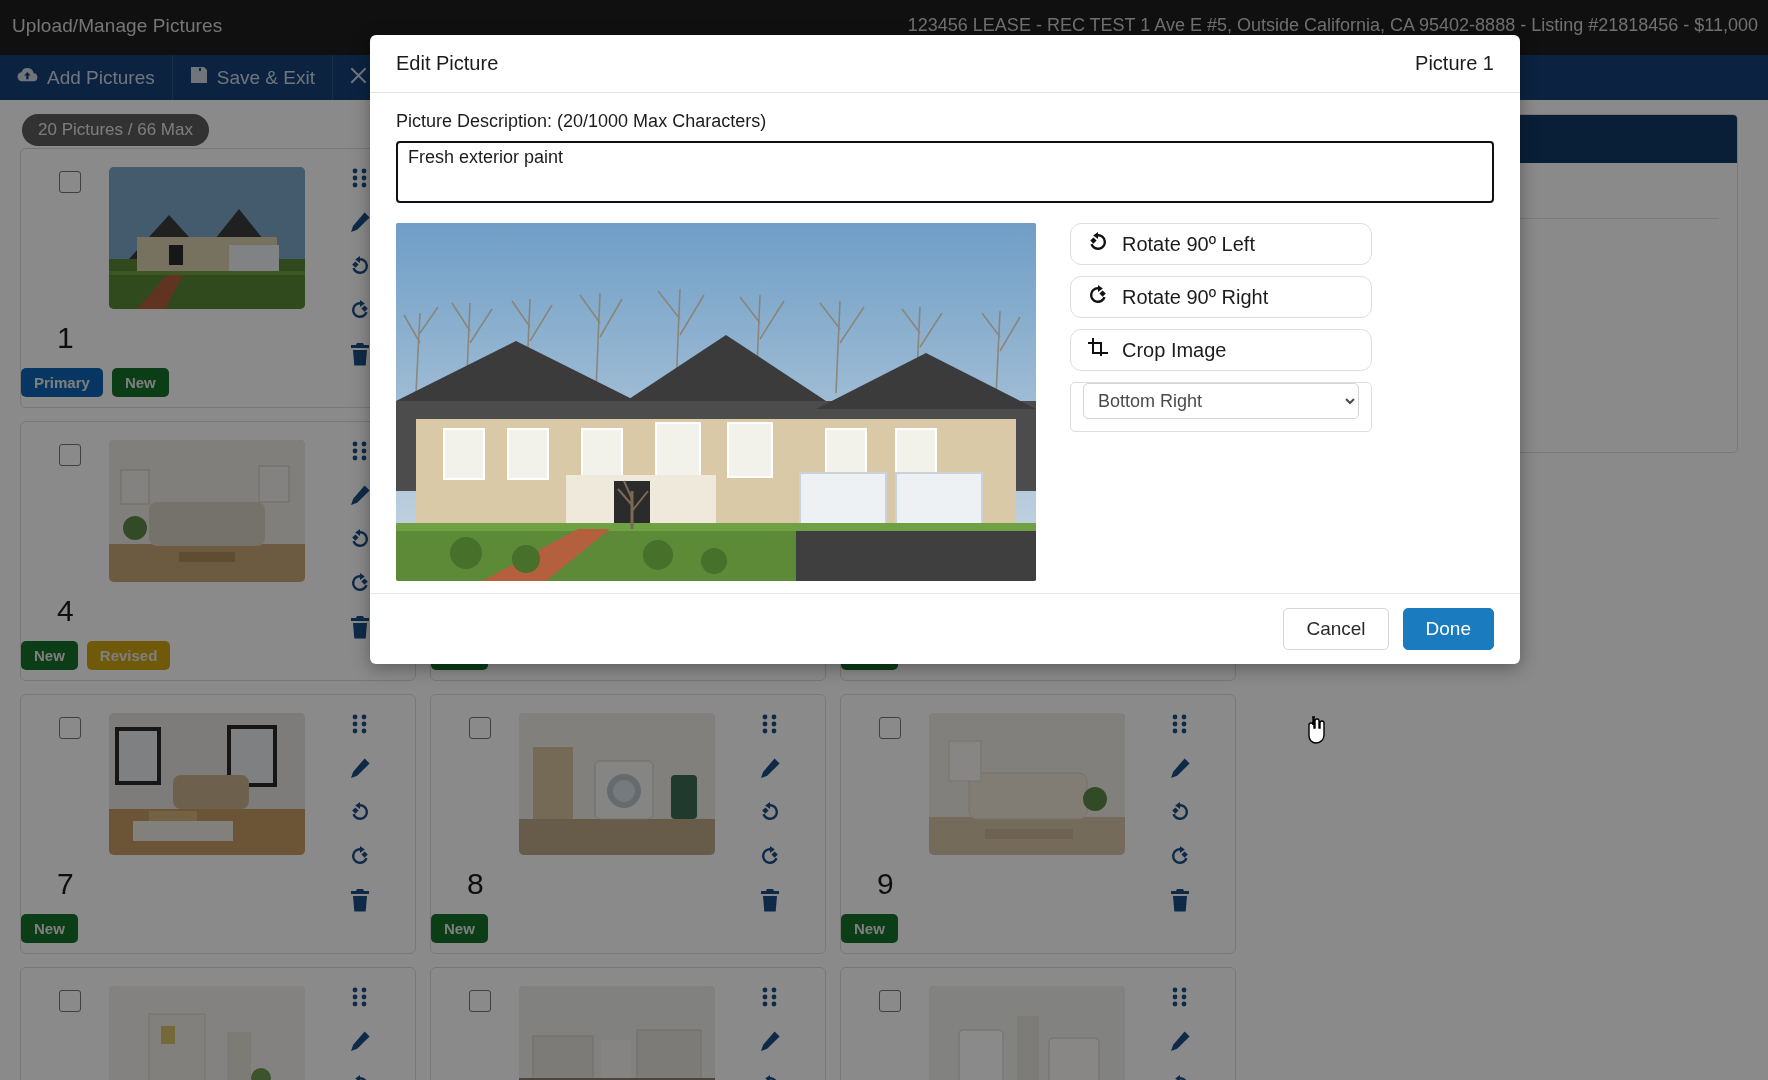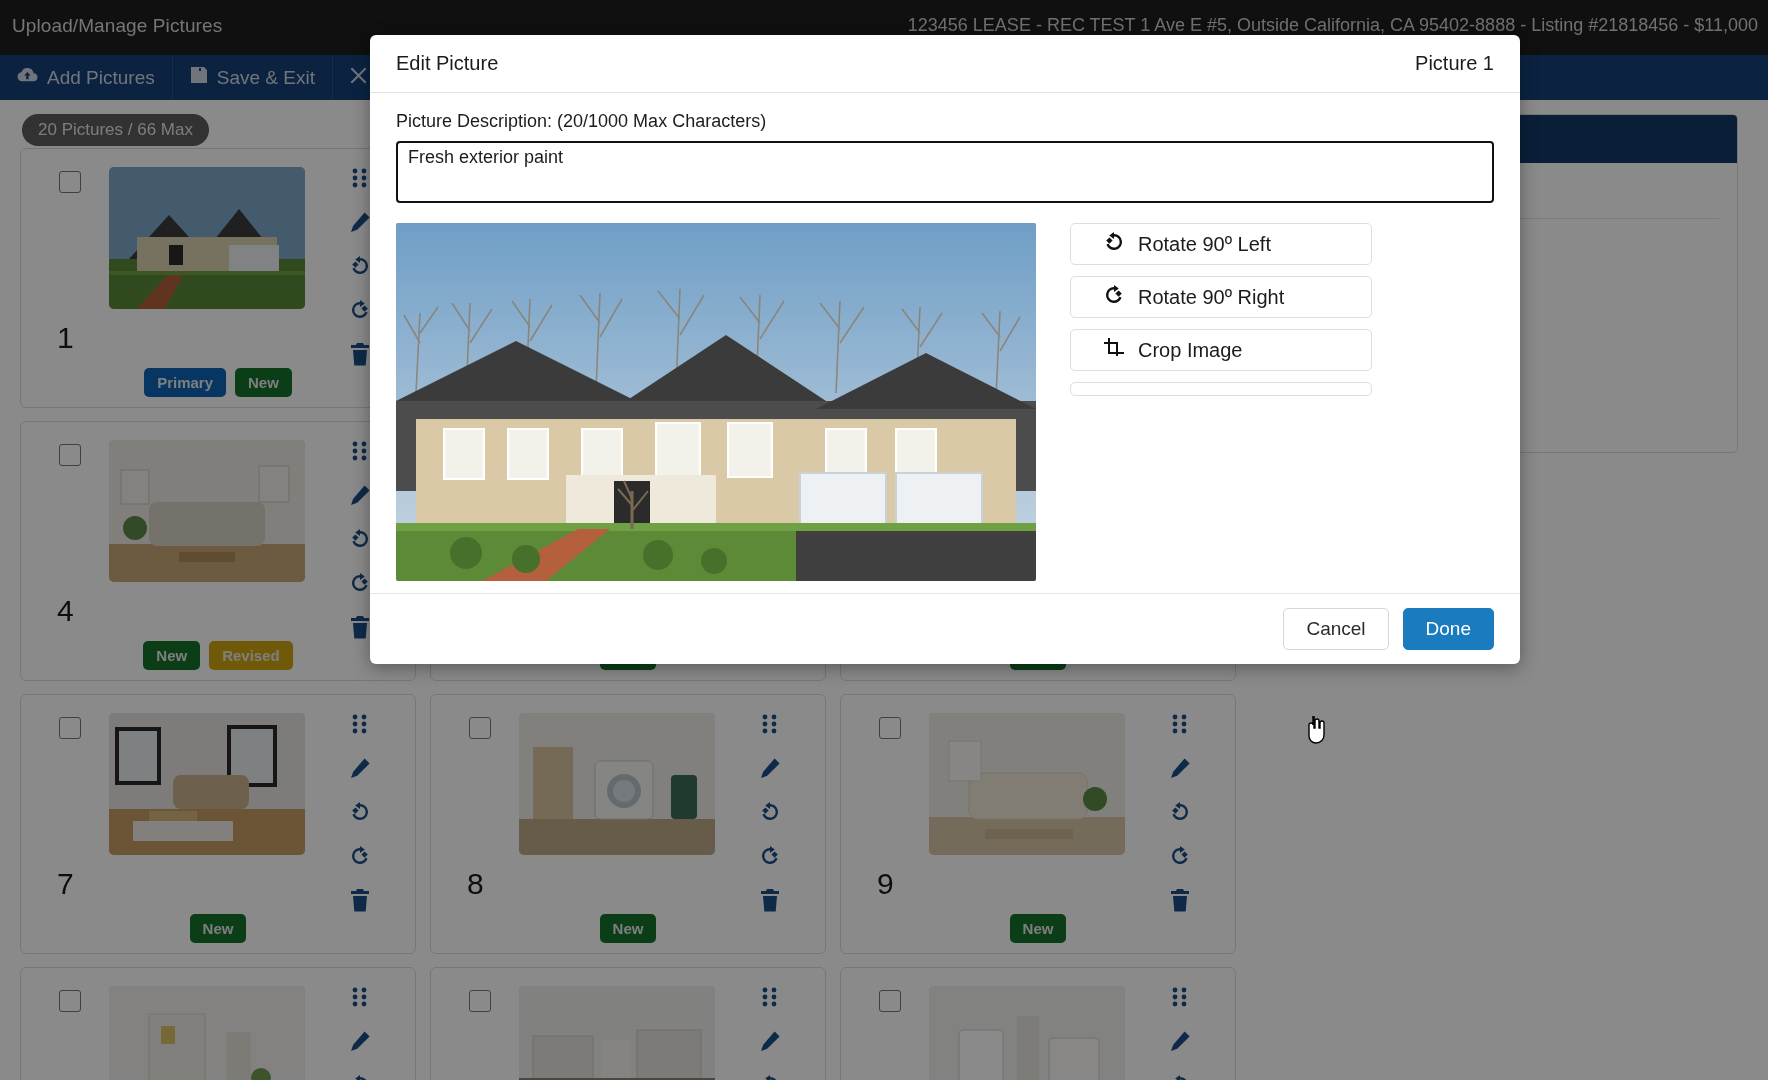--- a/index.html
+++ b/index.html
@@ -92,21 +92,21 @@
     font-size: 30px; color: #1b1b1b; font-weight: 300;
   }
   .card .tools {
     position: absolute; right: 44px; top: 18px;
     display: flex; flex-direction: column; align-items: center; gap: 22px;
   }
   .card .tools .ic { cursor: pointer; line-height: 0; }
   .card .tools .ic svg { fill: #1b4e85; }
   .badges {
     position: absolute; left: 0; right: 0; bottom: 10px;
-    display: flex; justify-content: center; gap: 9px;
+    display: flex; gap: 9px;
   }
   .badge {
     font-size: 15px; font-weight: bold; color: #e9e9e9;
     border-radius: 5px; padding: 6px 13px;
   }
   .badge.primary { background: #1064b5; }
   .badge.new     { background: #15722c; }
   .badge.revised { background: #cfa613; }
 
   
@@ -168,24 +168,24 @@
   .preview {
     width: 640px; height: 358px;
     border-radius: 2px; overflow: hidden;
     background: #b9c6d4;
   }
   .preview svg { display: block; width: 100%; height: 100%; }
 
   .side-tools { width: 302px; display: flex; flex-direction: column; gap: 11px; }
   .tool-btn {
     height: 42px;
-    border: 1px solid #dedede; border-radius: 5px;
+    border: 1px solid #dedede; border-radius: 11px;
     background: #ffffff;
     display: flex; align-items: center; gap: 13px;
-    padding-left: 32px;
+    padding-left: 16px;
     font-size: 20px; color: #1c1c1c;
     cursor: pointer;
   }
   .tool-btn svg { fill: #111111; flex: none; }
   .wm-group {
     border: 1px solid #dedede; border-radius: 5px;
     background: #ffffff; padding: 0 0 12px 0;
   }
   .wm-group .tool-btn { border: none; }
   .wm-select {
@@ -835,20 +835,21 @@
           <div class="tool-btn">
             <span>
               <svg width="22" height="22" viewBox="0 0 22 22">
                   <path d="M5 1h2v14h14v2H5z"></path>
                   <path d="M1 5h14v14h-2V7H1z"></path>
                 </svg>
             </span>
             <span>Crop Image</span>
           </div>
           <div class="wm-group">
+            <select class="wm-select" id="wm-select"><option value="Bottom Right">Bottom Right</option><option value="Bottom Left">Bottom Left</option><option value="Top Right">Top Right</option><option value="Top Left">Top Left</option><option value="Center">Center</option></select>
           </div>
         </div>
       </div>
     </div>
 
     <div class="modal-foot">
       <button class="btn btn-cancel">Cancel</button>
       <button class="btn btn-done">Done</button>
     </div>
   </div>

